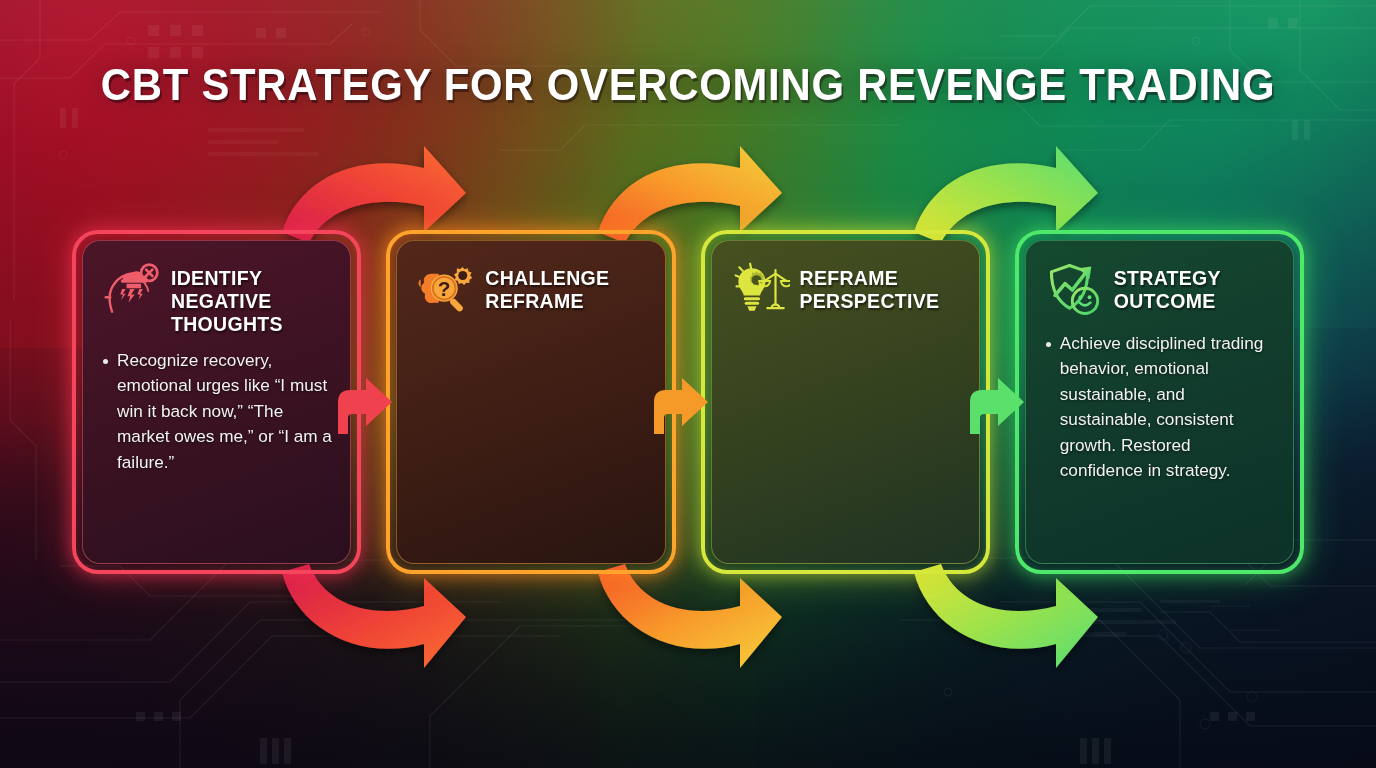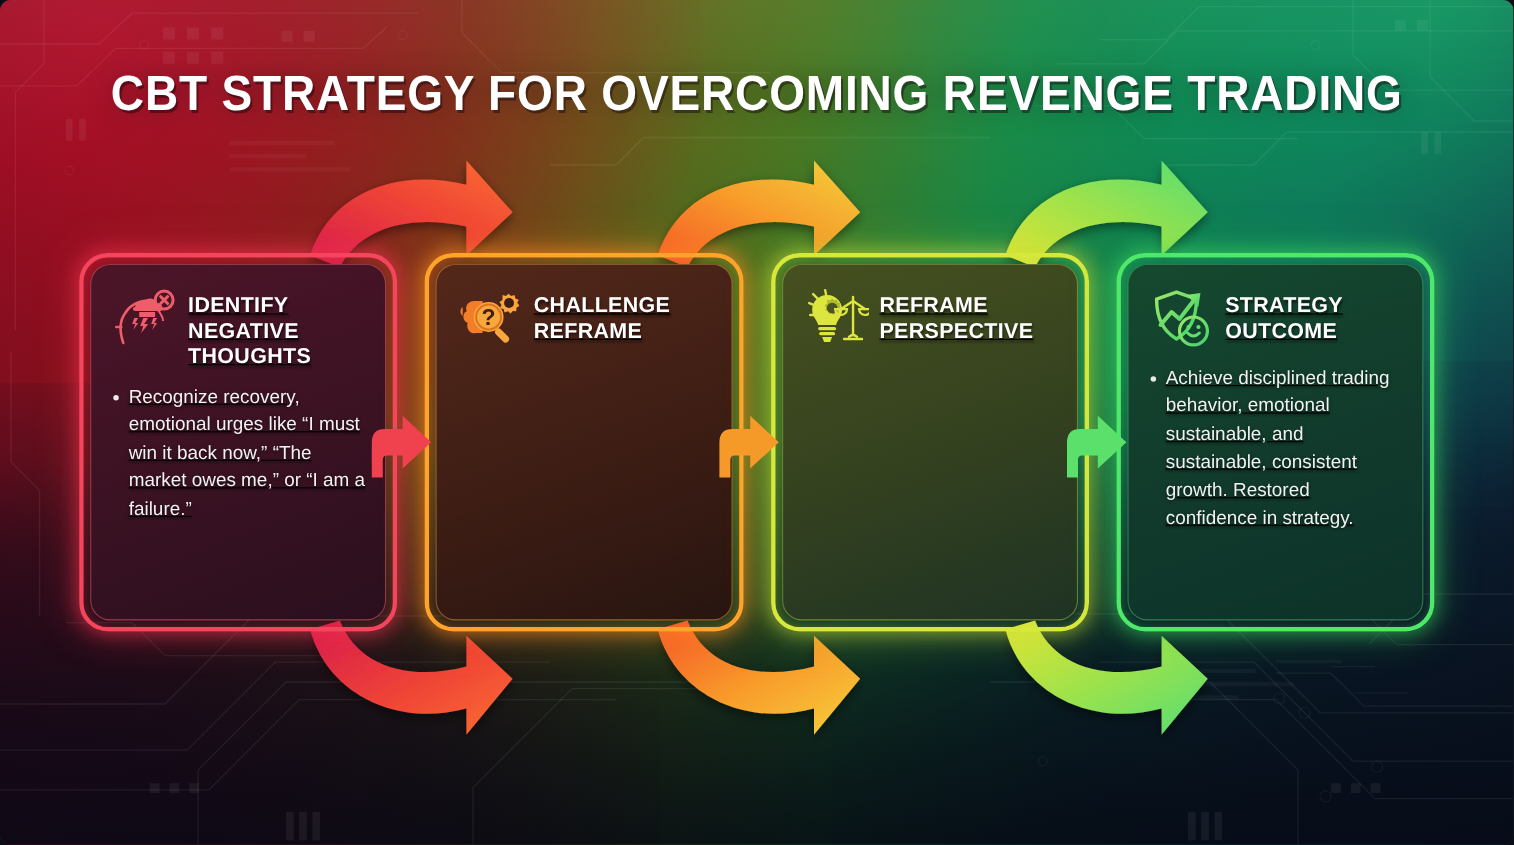--- a/index.html
+++ b/index.html
@@ -8,21 +8,20 @@
     padding: 0;
     background: #0b0d14;
   }
   #stage {
     position: relative;
     width: 1376px;
     height: 768px;
     overflow: hidden;
     font-family: "Liberation Sans", sans-serif;
     background: #2a1420;
-    border-radius: 10px;
   }
 
   
   .bg-base {
     position: absolute; inset: 0;
     background:
       radial-gradient(150% 120% at 50% 0%,
           rgba(0,0,0,0) 0%, rgba(0,0,0,0.10) 55%, rgba(0,0,0,0.55) 100%),
       linear-gradient(104deg,
           #8e0f24 0%,
@@ -111,21 +110,20 @@
   }
   .card .inner-body {
     position: absolute;
     inset: 10px;
     border-radius: 18px;
     border: 1.5px solid var(--inner-edge);
     background: var(--fill);
     box-sizing: border-box;
     padding: 24px 18px 16px 20px;
     overflow: hidden;
-    text-decoration: underline;
   }
   .card-head {
     display: flex;
     align-items: flex-start;
     gap: 10px;
     margin-bottom: 12px;
   }
   .card-icon { flex: 0 0 auto; width: 58px; height: 58px; margin-top: -4px; }
   .card-icon svg { width: 100%; height: 100%; display: block; }
   .card-title {

